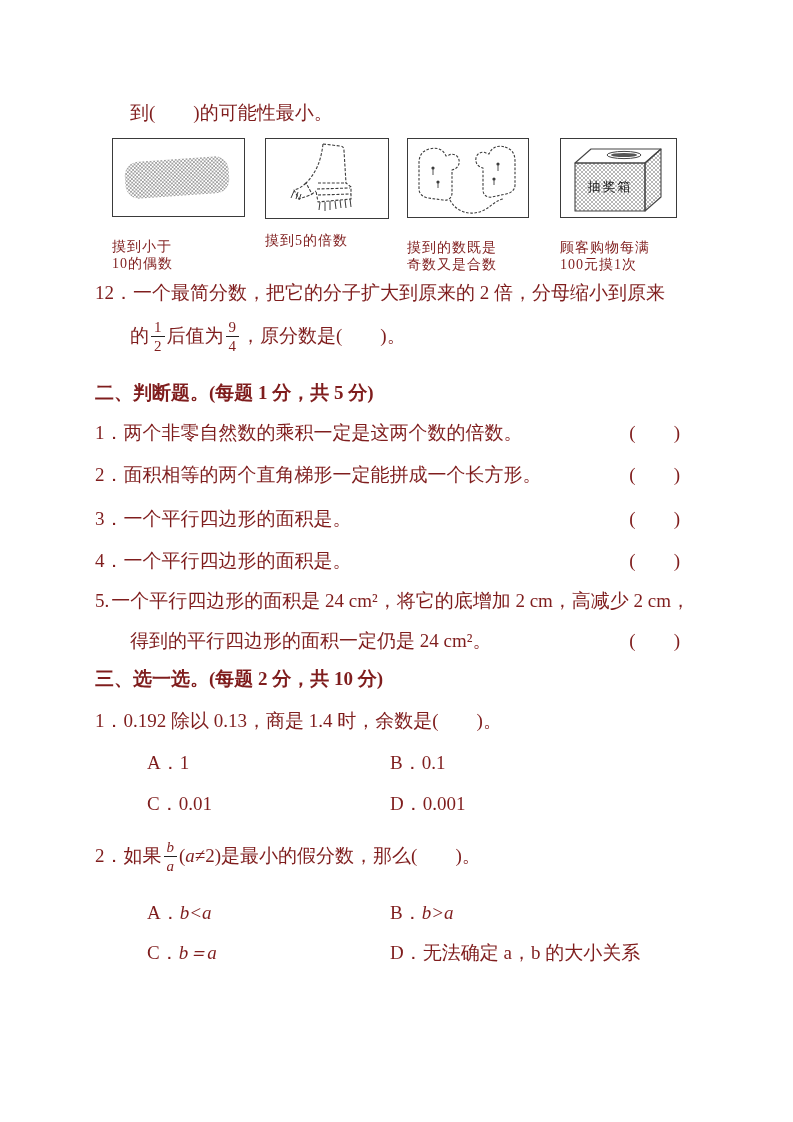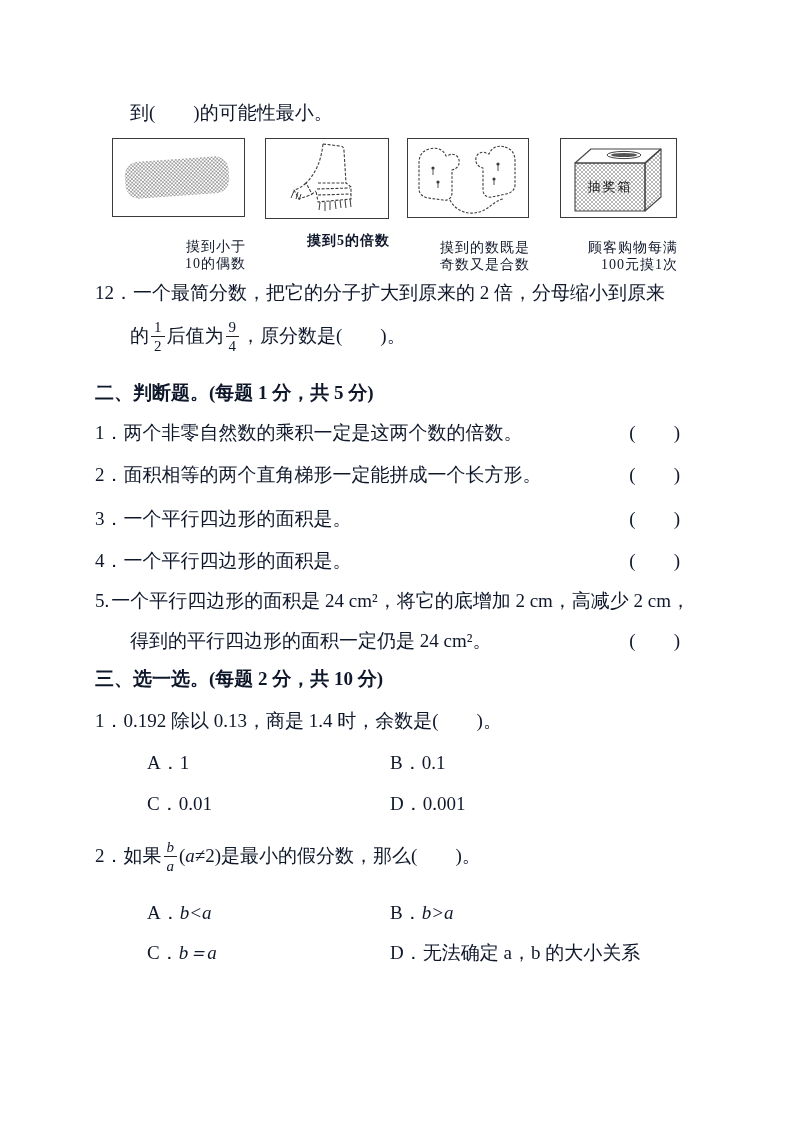--- a/index.html
+++ b/index.html
@@ -2,40 +2,40 @@
 <html><head>
 <meta charset="utf-8">
 <style>
   html,body{margin:0;padding:0;background:#e8e8e8;}
   .page{
     position:relative;
     width:793px;height:1122px;
     margin:0 auto;
     background:#ffffff;
     font-family:"Liberation Serif","DejaVu Serif",serif;
-    color:#0f172a;
+    color:#7f1d1d;
     overflow:hidden;
   }
   .abs{position:absolute;white-space:nowrap;}
   .t{font-size:19px;line-height:26px;}
   .bold{font-weight:bold;text-align:center;}
   .row{display:flex;align-items:center;}
   .row-judge{display:flex;align-items:baseline;}
   .row-judge .blank{margin-left:auto;}
   .frac{
     display:inline-flex;flex-direction:column;align-items:center;
     vertical-align:middle;margin:0 2px;font-size:15px;line-height:16px;
   }
   .frac .num{padding:0 3px 1px;border-bottom:1.3px solid #222;}
   .frac .den{padding-top:1px;}
   .it{font-style:italic;}
-  .figure{position:absolute;text-align:right;}
+  .figure{position:absolute;text-align:left;}
   .fig-frame{border:1.2px solid #3a3a3a;background:#fff;display:block;}
   .caption{font-size:14px;line-height:17px;margin-top:21px;letter-spacing:1px;}
-  .caption.single{margin-top:13px;font-weight:bold;}
+  .caption.single{margin-top:13px;}
   .num-gap{margin-right:2px;}
 </style>
 </head>
 <body>
 
 <div class="page">
 
   <div class="abs t" style="left:130px;top:100px">到(　　)的可能性最小。</div>
 
   <div class="figure" style="left:112px;top:138px;width:134px">

